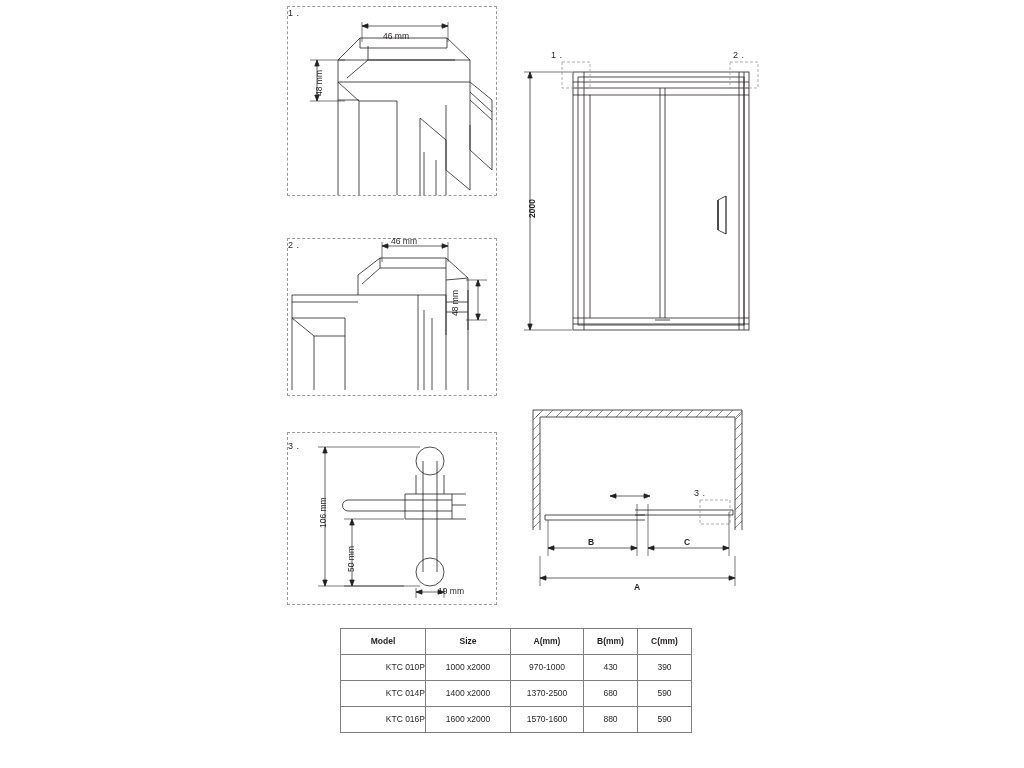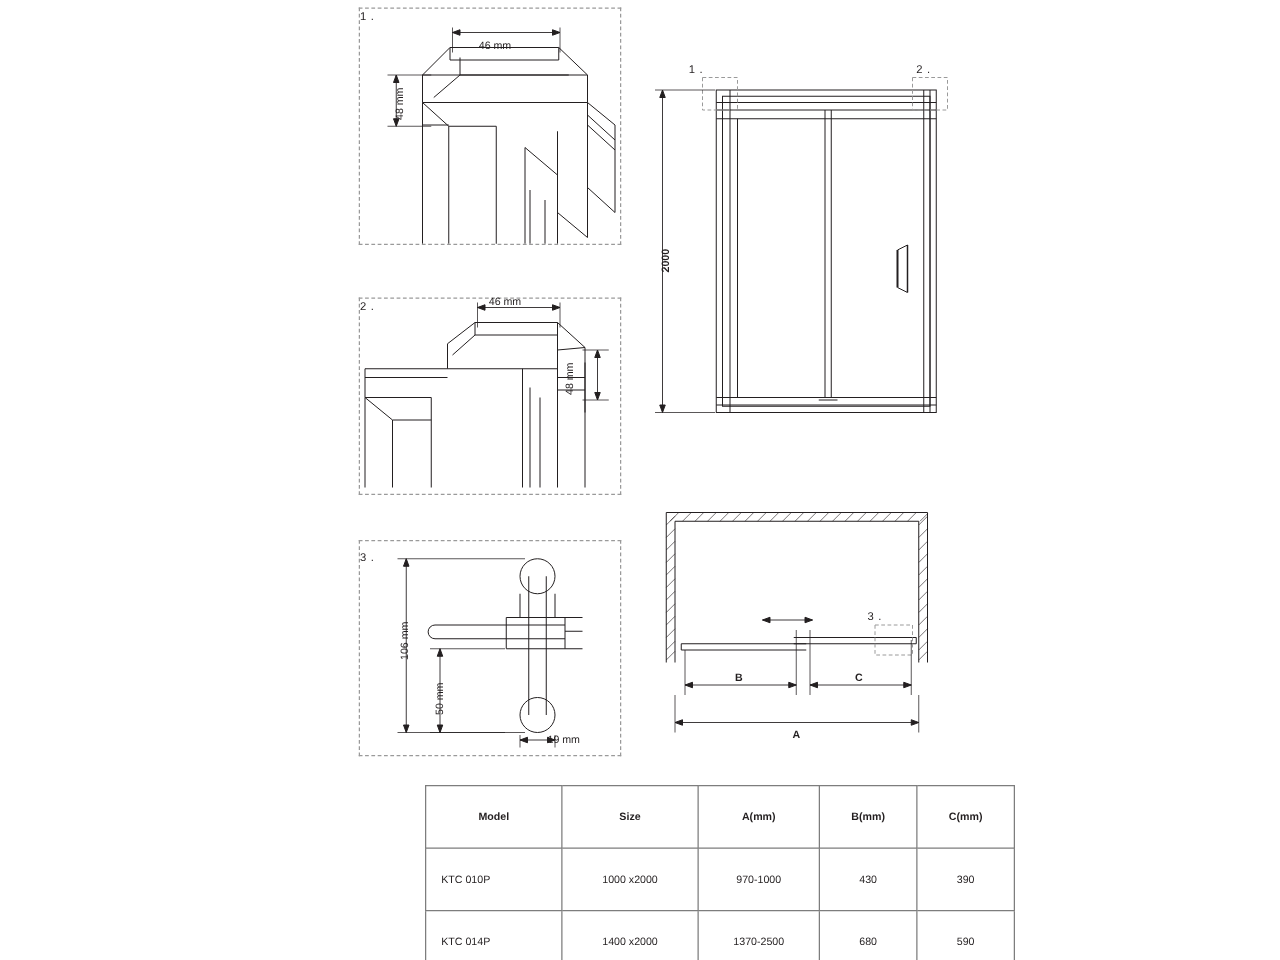--- a/index.html
+++ b/index.html
@@ -53,34 +53,34 @@
     top: 628px;
     border-collapse: collapse;
     font-size: 8.5px;
     color: #231f20;
   }
   .spec-table th,
   .spec-table td {
     border: 1px solid #7d7d7d;
     text-align: center;
     font-weight: normal;
-    padding: 12px;
+    padding: 0;
     height: 25px;
     line-height: 25px;
   }
   .spec-table th {
     font-weight: bold;
     background: #ffffff;
   }
   .col-model  { width: 84px; }
   .col-size   { width: 84px; }
   .col-a      { width: 72px; }
   .col-b      { width: 53px; }
   .col-c      { width: 53px; }
-  .spec-table td.model-cell { text-align: left; }
+  .spec-table td.model-cell { text-align: right; }
 
   .dim-text {
     position: absolute;
     font-size: 8.5px;
     white-space: nowrap;
     color: #231f20;
   }
   .rot90 {
     transform: rotate(-90deg);
     transform-origin: left top;

